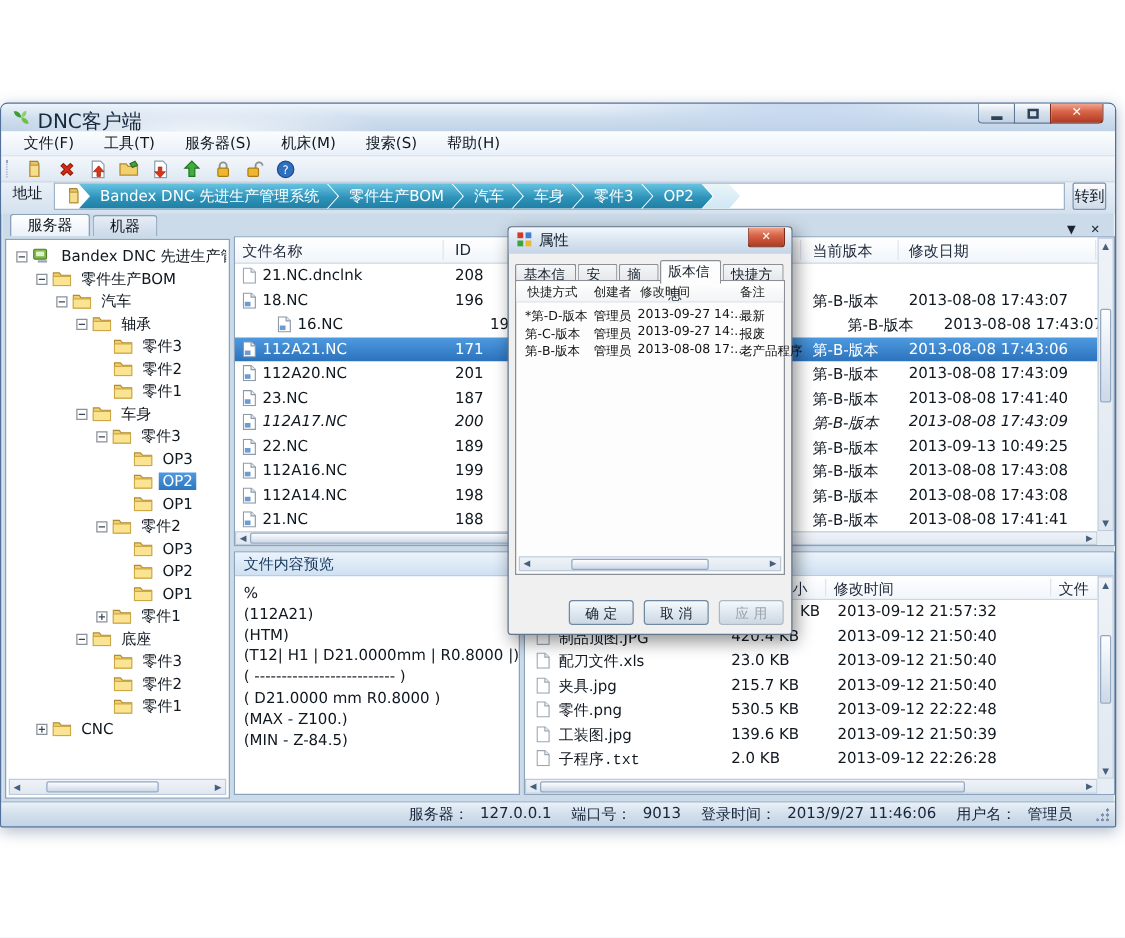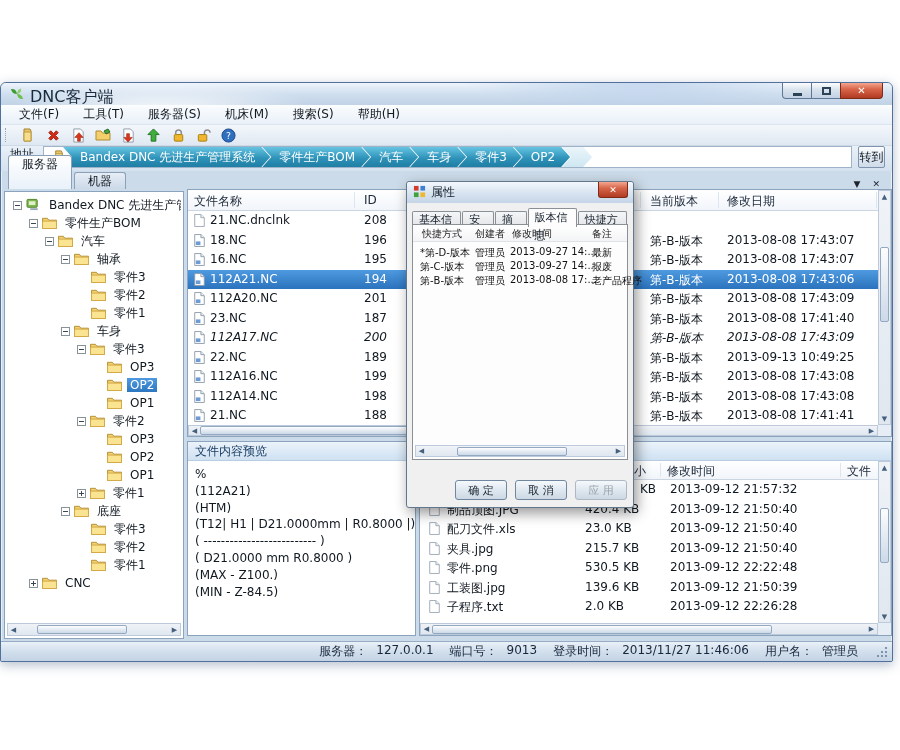--- a/index.html
+++ b/index.html
@@ -46,21 +46,21 @@
   .crumb:first-of-type{margin-left:0;padding-left:11px;
     clip-path:polygon(0 0,calc(100% - 9px) 0,100% 50%,calc(100% - 9px) 100%,0 100%)}
   .crumb-tail{height:20px;width:30px;margin-left:-8px;background:linear-gradient(#eaf5fa,#cfe7f2);
     clip-path:polygon(0 0,calc(100% - 9px) 0,100% 50%,calc(100% - 9px) 100%,0 100%,9px 50%)}
   .go-btn{width:27px;height:22px;margin:0 7px 0 6px;border:1px solid #7f93ad;border-radius:2px;font-size:12px;color:#101820;
     background:linear-gradient(#fdfeff,#e2eaf3 50%,#cfdbe9);display:flex;align-items:center;justify-content:center}
   
   .tabrow{position:absolute;top:88px;left:0;right:0;height:18px;display:flex;align-items:flex-end;padding-left:7px}
   .vtab{height:17px;line-height:16px;padding:0 13px;font-size:12px;color:#101820;border:1px solid #8ca0b8;border-bottom:none;
     border-radius:3px 3px 0 0;background:linear-gradient(#e6edf6,#cbd9e8);margin-right:2px}
-  .vtab.active{height:34px;background:linear-gradient(#ffffff,#e9f1f9);position:relative;z-index:2}
+  .vtab.active{height:18px;background:linear-gradient(#ffffff,#e9f1f9);position:relative;z-index:2}
   .tabrow-ctrl{margin-left:auto;display:flex;gap:12px;align-items:center;margin-right:12px;font-size:9px;color:#1c2430}
   .pc{font-weight:bold}
   
   .panel{position:absolute;background:#fff;border:1px solid #8ba3bd}
   .tree-panel{left:3px;top:108px;width:180px;height:448px;overflow:hidden}
   .tree{position:absolute;left:2px;top:4px;right:2px;bottom:16px;overflow:hidden}
   .tnode{height:18px;display:flex;align-items:center;font-size:12px;color:#101820;white-space:nowrap}
   .exp{width:9px;height:9px;border:1px solid #899199;background:#fff;margin-right:4px;position:relative;flex:none}
   .exp::before{content:"";position:absolute;left:1px;right:1px;top:3px;height:1px;background:#3b4652}
   .exp.plus::after{content:"";position:absolute;top:1px;bottom:1px;left:3px;width:1px;background:#3b4652}
@@ -473,39 +473,39 @@
           <span class="lic"><svg viewBox="0 0 12 14" width="11" height="13">
               <path d="M.8.5h6.7l3.7 3.4v9.6H.8z" fill="#fff" stroke="#8d9aa8"></path>
               <path d="M7.5.5v3.4h3.7" fill="#e8eef5" stroke="#8d9aa8"></path>
               <rect x="2" y="8" width="5" height="4" fill="#6e9bd2"></rect>
             </svg></span>
           <span class="lc" style="left: 22px;">18.NC</span>
           <span class="lc" style="left: 176px;">196</span>
           <span class="lc" style="left: 462px;">第-B-版本</span>
           <span class="lc" style="left: 539px;">2013-08-08 17:43:07</span>
         </div>
-        <div class="lrow" style="top: 39px;">
+        <div class="lrow" style="top: 39px; margin-left: 28px;">
           <span class="lic"><svg viewBox="0 0 12 14" width="11" height="13">
               <path d="M.8.5h6.7l3.7 3.4v9.6H.8z" fill="#fff" stroke="#8d9aa8"></path>
               <path d="M7.5.5v3.4h3.7" fill="#e8eef5" stroke="#8d9aa8"></path>
               <rect x="2" y="8" width="5" height="4" fill="#6e9bd2"></rect>
             </svg></span>
           <span class="lc" style="left: 22px;">16.NC</span>
           <span class="lc" style="left: 176px;">195</span>
           <span class="lc" style="left: 462px;">第-B-版本</span>
           <span class="lc" style="left: 539px;">2013-08-08 17:43:07</span>
         </div>
         <div class="lrow sel" style="top: 58.5px;">
           <span class="lic"><svg viewBox="0 0 12 14" width="11" height="13">
               <path d="M.8.5h6.7l3.7 3.4v9.6H.8z" fill="#fff" stroke="#8d9aa8"></path>
               <path d="M7.5.5v3.4h3.7" fill="#e8eef5" stroke="#8d9aa8"></path>
               <rect x="2" y="8" width="5" height="4" fill="#6e9bd2"></rect>
             </svg></span>
           <span class="lc" style="left: 22px;">112A21.NC</span>
-          <span class="lc" style="left: 176px;">194</span>
+          <span class="lc" style="left: 176px;">171</span>
           <span class="lc" style="left: 462px;">第-B-版本</span>
           <span class="lc" style="left: 539px;">2013-08-08 17:43:06</span>
         </div>
         <div class="lrow" style="top: 78px;">
           <span class="lic"><svg viewBox="0 0 12 14" width="11" height="13">
               <path d="M.8.5h6.7l3.7 3.4v9.6H.8z" fill="#fff" stroke="#8d9aa8"></path>
               <path d="M7.5.5v3.4h3.7" fill="#e8eef5" stroke="#8d9aa8"></path>
               <rect x="2" y="8" width="5" height="4" fill="#6e9bd2"></rect>
             </svg></span>
           <span class="lc" style="left: 22px;">112A20.NC</span>
@@ -665,21 +665,21 @@
             </svg></span>
           <span class="ac" style="left: 27px;">工装图.jpg</span>
           <span class="ac" style="left: 165px;">139.6 KB</span>
           <span class="ac" style="left: 250px;">2013-09-12 21:50:39</span>
         </div>
         <div class="arow" style="top: 117px;">
           <span style="position: absolute; top: 3px; left: 9px; width: 12px; height: 14px;"><svg viewBox="0 0 12 14" width="11" height="13">
               <path d="M.8.5h6.7l3.7 3.4v9.6H.8z" fill="#fff" stroke="#9aa6b2"></path>
               <path d="M7.5.5v3.4h3.7" fill="#eef2f7" stroke="#9aa6b2"></path>
             </svg></span>
-          <span class="ac" style="left: 27px;">子程序.txt</span>
+          <span class="ac" style="left: 27px; font-family: Liberation Mono, monospace;">子程序.txt</span>
           <span class="ac" style="left: 165px;">2.0 KB</span>
           <span class="ac" style="left: 250px;">2013-09-12 22:26:28</span>
         </div>
       </div>
     <div class="sb sbv attach-vscroll">
       <span class="sb-ar">▲</span>
         <span class="sb-th v" style="height:55px;margin-top:35px"></span>
         <span class="sb-ar" style="margin-top:auto">▼</span>
     </div>
     <div class="sb attach-hscroll">
@@ -750,21 +750,21 @@
     <span class="spair">
         <span>服务器：</span>
         <span>127.0.0.1</span>
       </span>
     <span class="spair">
         <span>端口号：</span>
         <span>9013</span>
       </span>
     <span class="spair">
         <span>登录时间：</span>
-        <span>2013/11/27 11:46:06</span>
+        <span>2013/9/27 11:46:06</span>
       </span>
     <span class="spair">
         <span>用户名：</span>
         <span>管理员</span>
       </span>
     <span class="grip-dots"></span>
   </div>
 
 </div>
 

